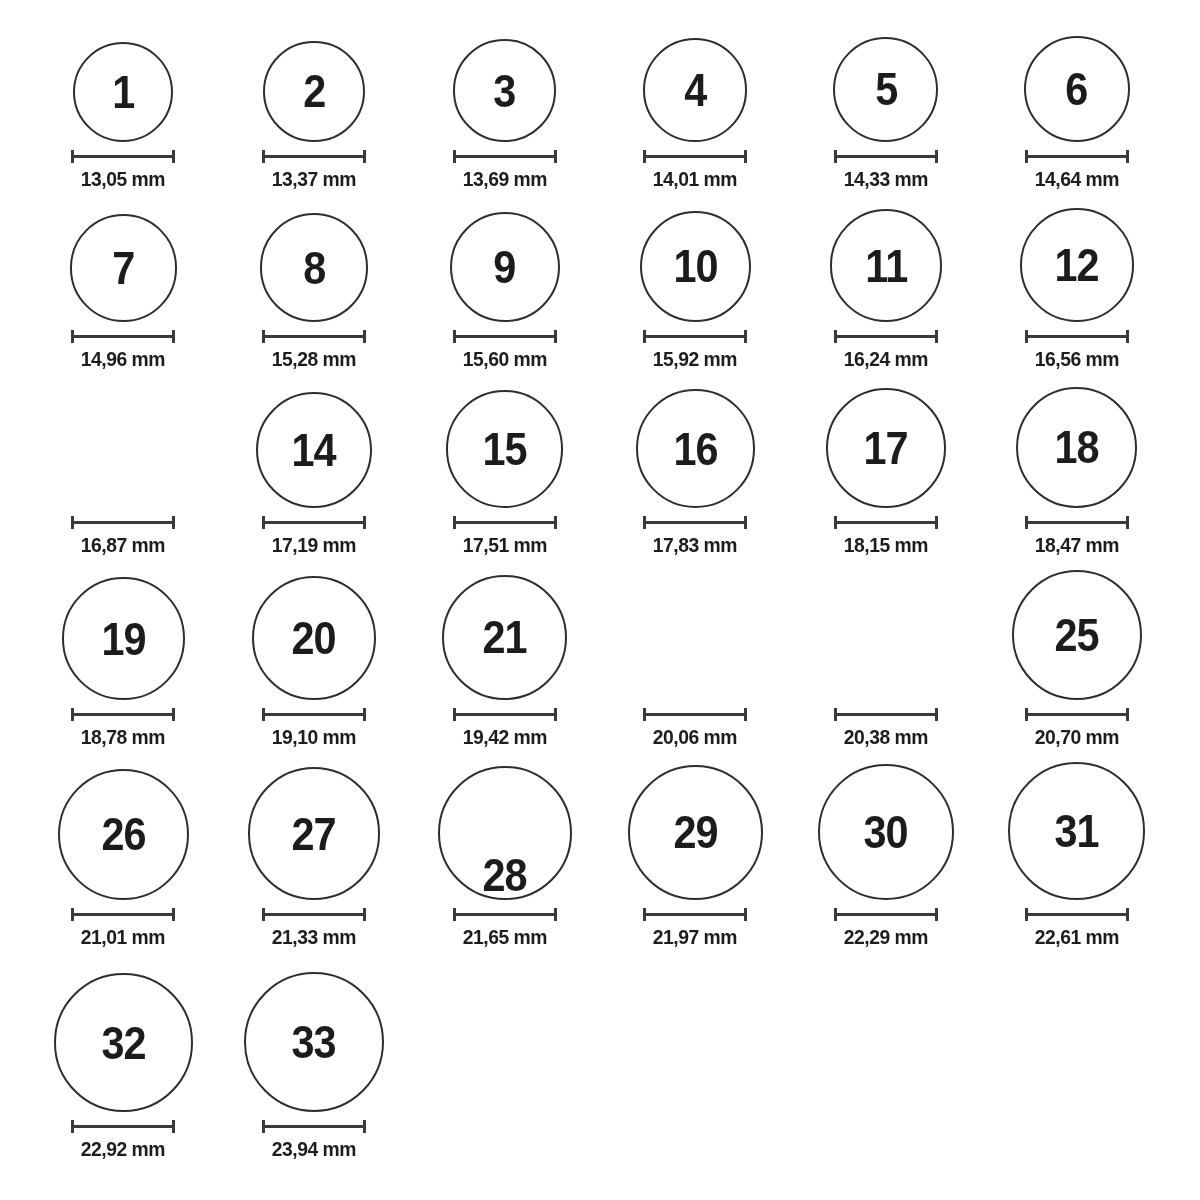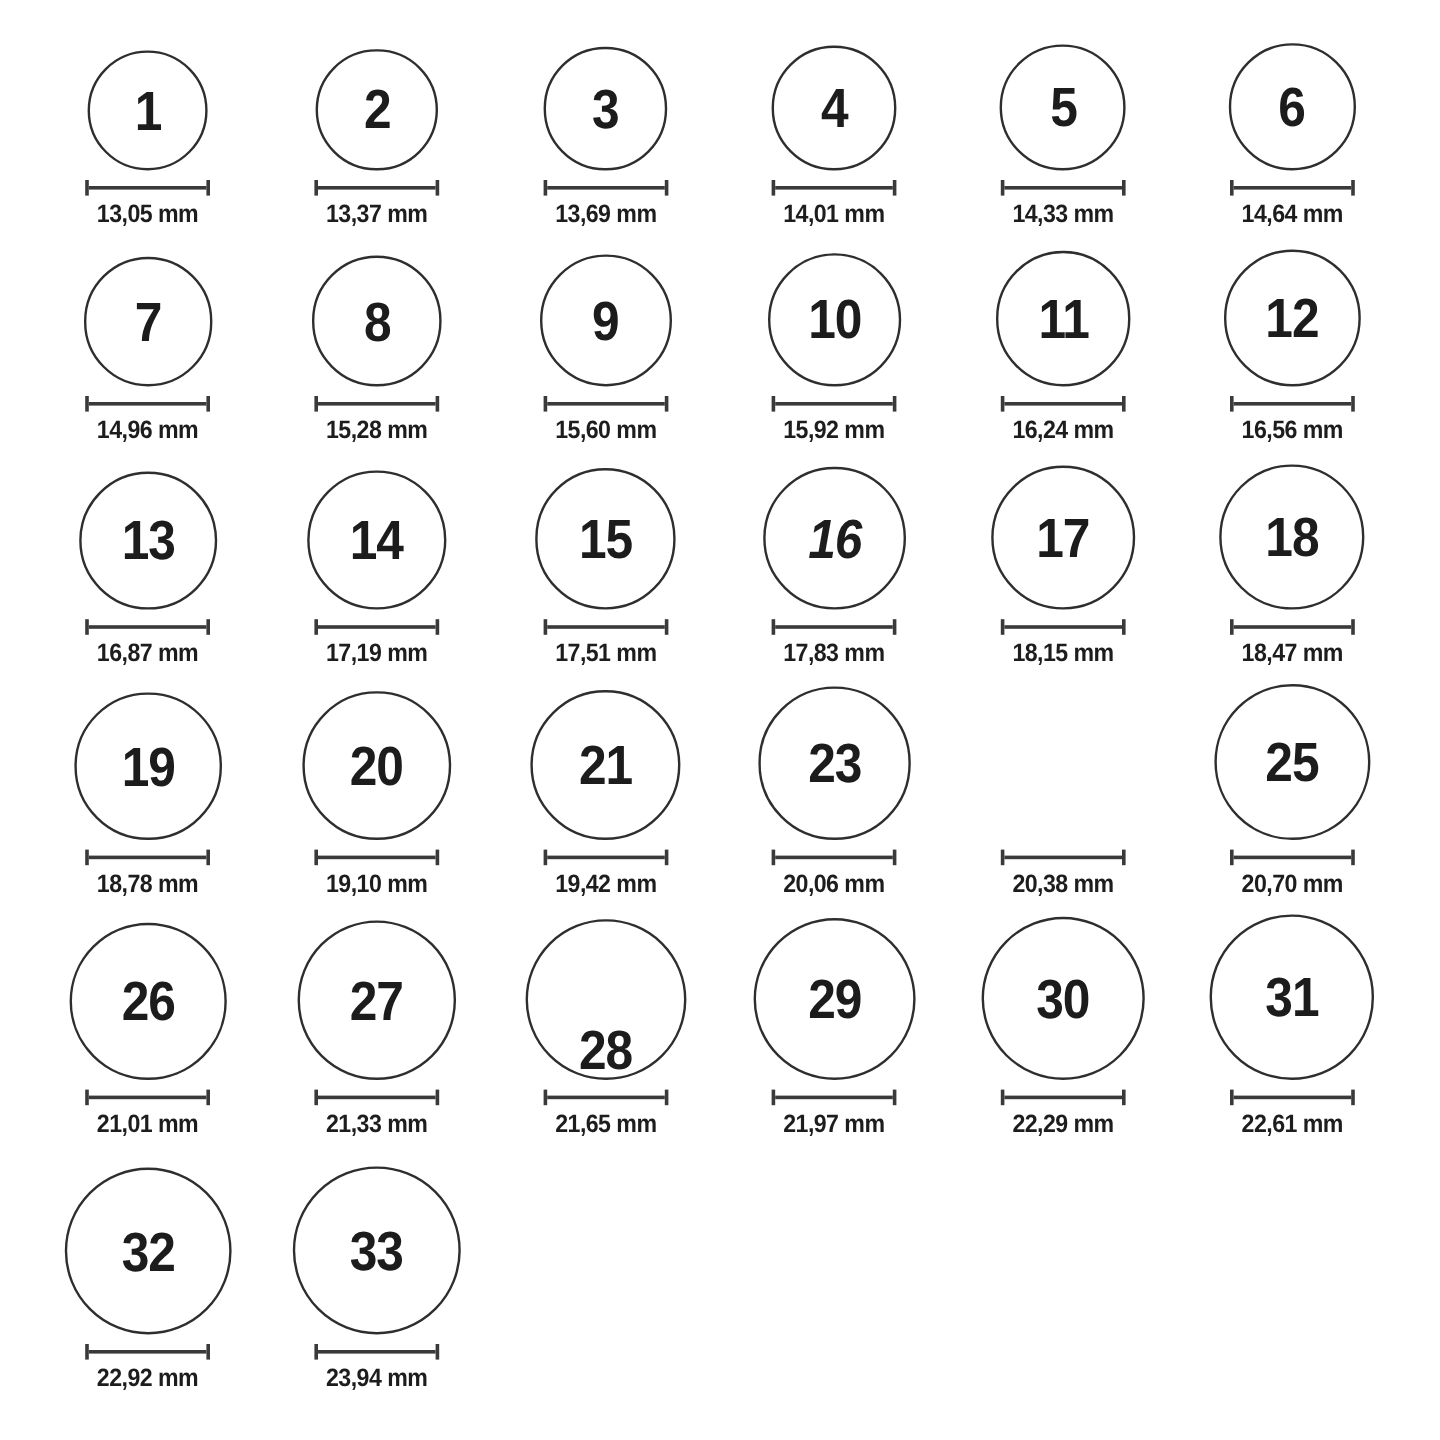--- a/index.html
+++ b/index.html
@@ -167,23 +167,20 @@
 
   <div class="cell">
     <div class="circle" style="width: 113.75px; height: 113.75px;">
       <span class="num">12</span>
     </div>
     <div class="measure"></div>
     <span class="dlabel">16,56 mm</span>
   </div>
 
   <div class="cell">
-    <div class="circle" style="width: 115px; height: 115px;">
-      <span class="num">13</span>
-    </div>
     <div class="measure"></div>
     <span class="dlabel">16,87 mm</span>
   </div>
 
   <div class="cell">
     <div class="circle" style="width: 116.25px; height: 116.25px;">
       <span class="num">14</span>
     </div>
     <div class="measure"></div>
     <span class="dlabel">17,19 mm</span>
@@ -191,21 +188,21 @@
 
   <div class="cell">
     <div class="circle" style="width: 117.5px; height: 117.5px;">
       <span class="num">15</span>
     </div>
     <div class="measure"></div>
     <span class="dlabel">17,51 mm</span>
   </div>
 
   <div class="cell">
-    <div class="circle" style="width: 118.75px; height: 118.75px; font-style: italic;">
+    <div class="circle" style="width: 118.75px; height: 118.75px;">
       <span class="num">16</span>
     </div>
     <div class="measure"></div>
     <span class="dlabel">17,83 mm</span>
   </div>
 
   <div class="cell">
     <div class="circle" style="width: 120px; height: 120px;">
       <span class="num">17</span>
     </div>
@@ -240,23 +237,20 @@
   <div class="cell">
     <div class="circle" style="width: 125px; height: 125px;">
       <span class="num">21</span>
     </div>
     <div class="measure"></div>
     <span class="dlabel">19,42 mm</span>
   </div>
 
 
   <div class="cell">
-    <div class="circle" style="width: 127.5px; height: 127.5px;">
-      <span class="num">23</span>
-    </div>
     <div class="measure"></div>
     <span class="dlabel">20,06 mm</span>
   </div>
 
   <div class="cell">
     <div class="measure"></div>
     <span class="dlabel">20,38 mm</span>
   </div>
 
   <div class="cell">

